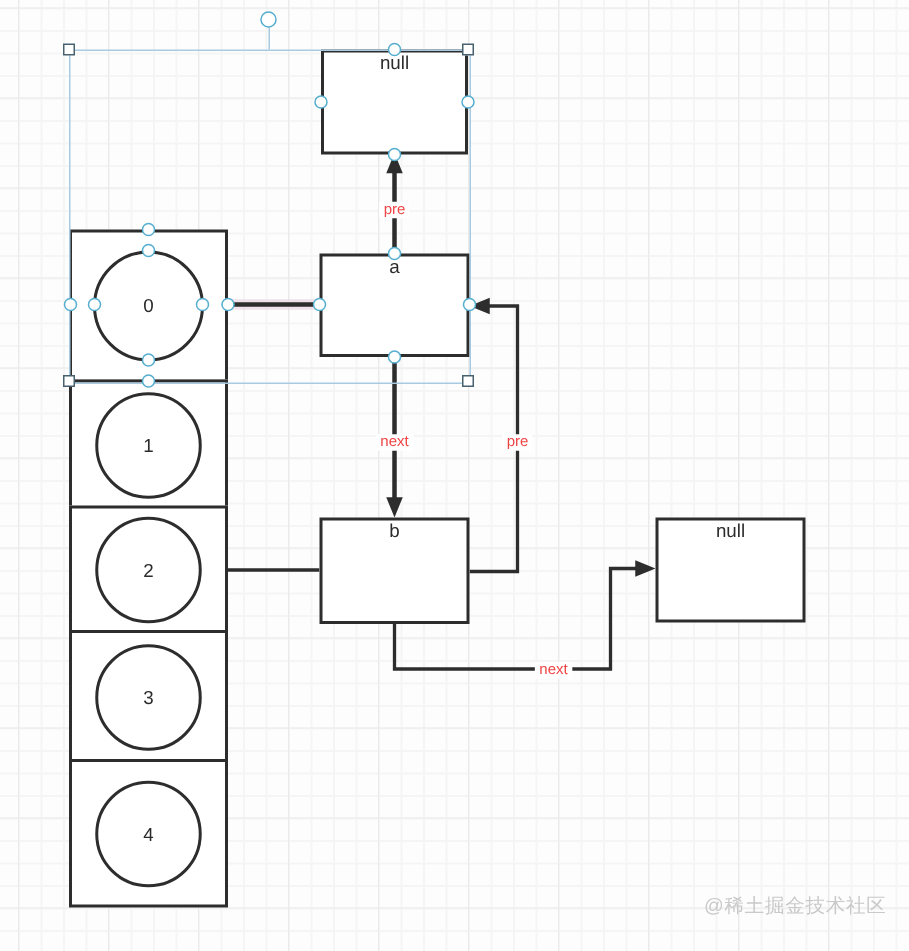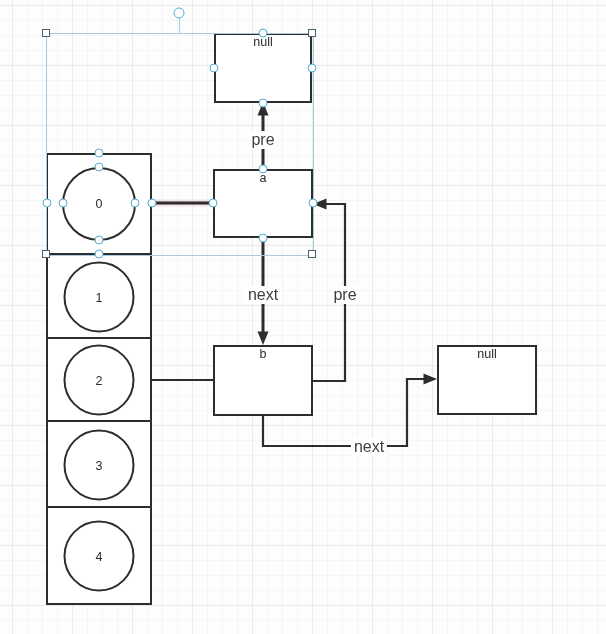--- a/index.html
+++ b/index.html
@@ -30,21 +30,21 @@
   }
   .cell{position:absolute;z-index:2;background:#fff;border:2.5px solid #2d2d2d;box-sizing:border-box;}
   .circ{
     position:absolute;z-index:3;background:#fff;border:2.5px solid #2d2d2d;
     border-radius:50%;box-sizing:border-box;
     display:flex;align-items:center;justify-content:center;
     font-size:12.5px;color:#2b2b2b;transform:translate(-50%,-50%);
   }
   .elabel{
     position:absolute;z-index:5;background:#fff;padding:0 3px;
-    font-size:16px;color:#404040;transform:translate(-50%,-50%);white-space:nowrap;
+    font-size:10px;color:#ef4444;transform:translate(-50%,-50%);white-space:nowrap;
   }
   .selrect{position:absolute;z-index:4;border:1px solid #a9cbe2;}
   .selstem{position:absolute;z-index:4;width:1px;background:#a9cbe2;}
   .hsq{
     position:absolute;z-index:6;width:8px;height:8px;background:#fff;
     border:1.4px solid #47616e;box-sizing:border-box;transform:translate(-50%,-50%);
   }
   .hrot{
     position:absolute;z-index:6;width:11px;height:11px;background:#fff;border-radius:50%;
     border:1.4px solid #55aecf;box-sizing:border-box;transform:translate(-50%,-50%);
@@ -152,14 +152,15 @@
   <div class="cp" style="left:99px;top:153px;"></div>
   <div class="cp" style="left:47px;top:203px;"></div>
   <div class="cp" style="left:152px;top:203px;"></div>
   <div class="cp" style="left:99px;top:254px;"></div>
 
   <div class="cp" style="left:99px;top:167px;"></div>
   <div class="cp" style="left:63px;top:203px;"></div>
   <div class="cp" style="left:135px;top:203px;"></div>
   <div class="cp" style="left:99px;top:240px;"></div>
 
+  <div class="watermark">@稀土掘金技术社区</div>
 
 </div>
 
 </body></html>

